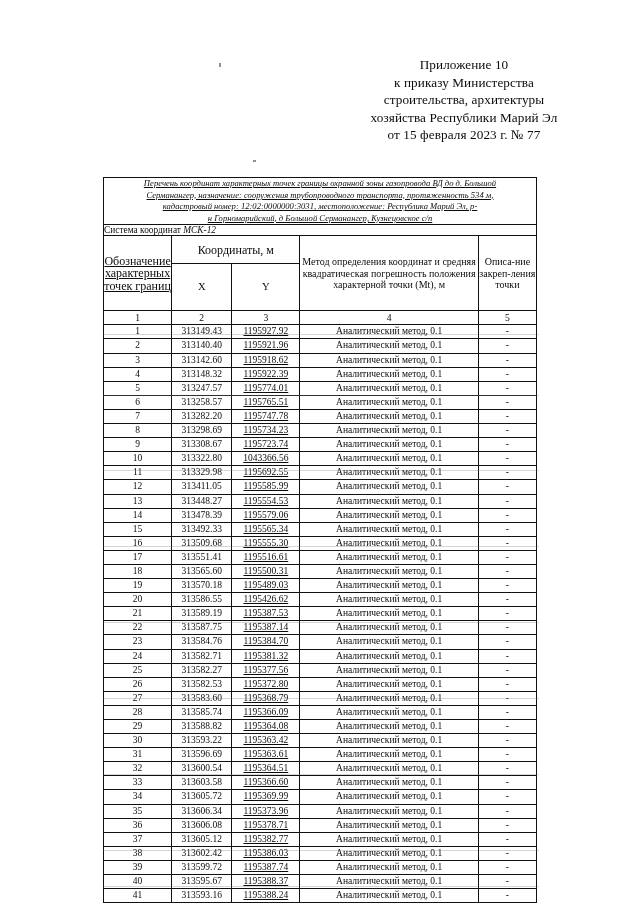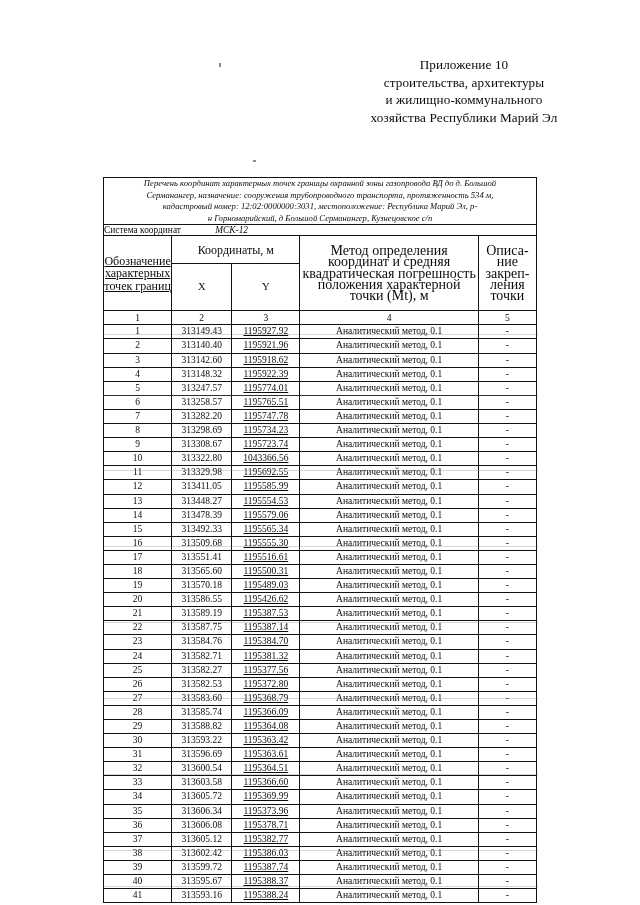--- a/index.html
+++ b/index.html
@@ -69,45 +69,45 @@
   .caption-cell {
     padding: 4px 6px 5px 6px;
     text-align: center;
     font-style: italic;
     font-weight: bold;
     font-size: 8.6px;
     line-height: 11.6px;
   }
   .caption-cell .cl {
     display: block;
+    text-decoration: underline;
     text-underline-offset: 1px;
   }
   .syscoord-cell {
     padding: 3px 0 3px 5px;
     text-align: left;
     font-weight: bold;
     font-size: 9.4px;
   }
   .syscoord-cell .u {
     font-style: italic;
-    margin-left: 32px;
   }
 
   
   .hcell {
     text-align: center;
     font-weight: bold;
     font-size: 12px;
     line-height: 12.4px;
     padding: 3px 2px;
   }
   .hcell.tall { height: 74px; text-decoration: underline; }
   .hcell.xy { height: 46px; font-size: 10.6px; }
   .hcell.small {
-    font-size: 14px;
+    font-size: 10px;
     line-height: 11.4px;
   }
   .numrow td {
     text-align: center;
     height: 13px;
     font-size: 9.6px;
   }
 
   
   tbody.data td {
@@ -136,23 +136,24 @@
 </head>
 <body>
 
 <div class="page">
 
   <div class="speck" style="left:219px;top:63px;width:2px;height:4px;"></div>
   <div class="speck" style="left:253px;top:160px;width:3px;height:2px;"></div>
 
   <div class="appendix">
     <span class="ln">Приложение 10</span>
+    <span class="ln">к приказу Министерства</span>
     <span class="ln">строительства, архитектуры</span>
-    <span class="ln">и жилищно-коммунального</span>
     <span class="ln">хозяйства Республики Марий Эл</span>
+    <span class="ln">от 15 февраля 2023 г. № 77</span>
   </div>
 
   <div class="tbl-wrap">
     <table class="doc">
       <colgroup>
         <col style="width:68px">
           <col style="width:60px">
           <col style="width:68px">
           <col style="width:178px">
           <col style="width:58px">

